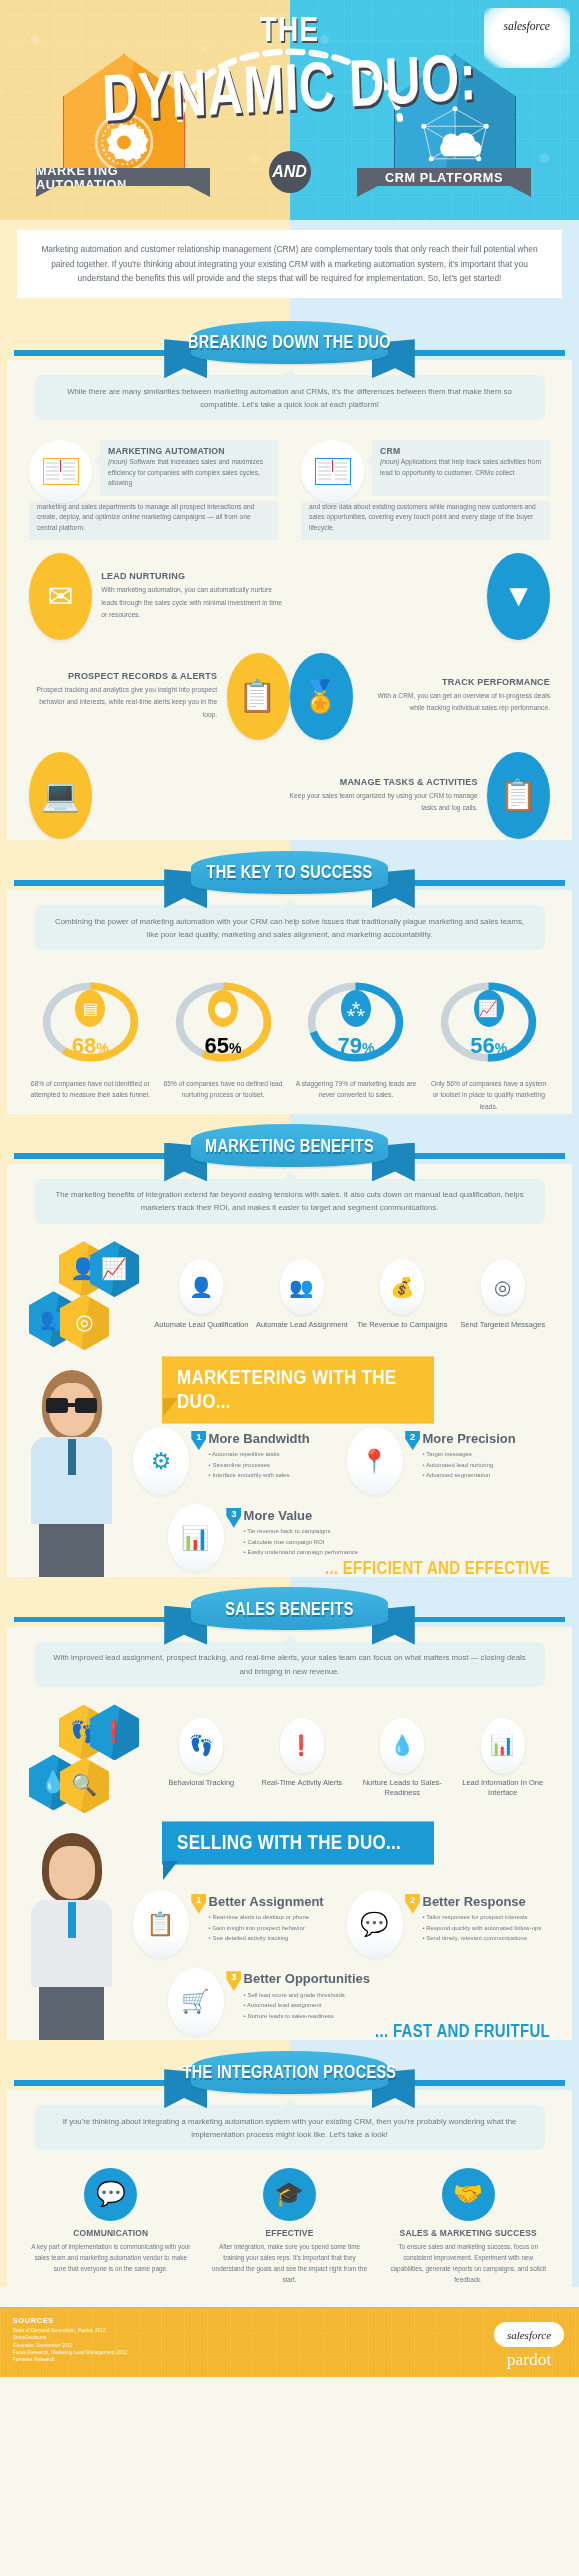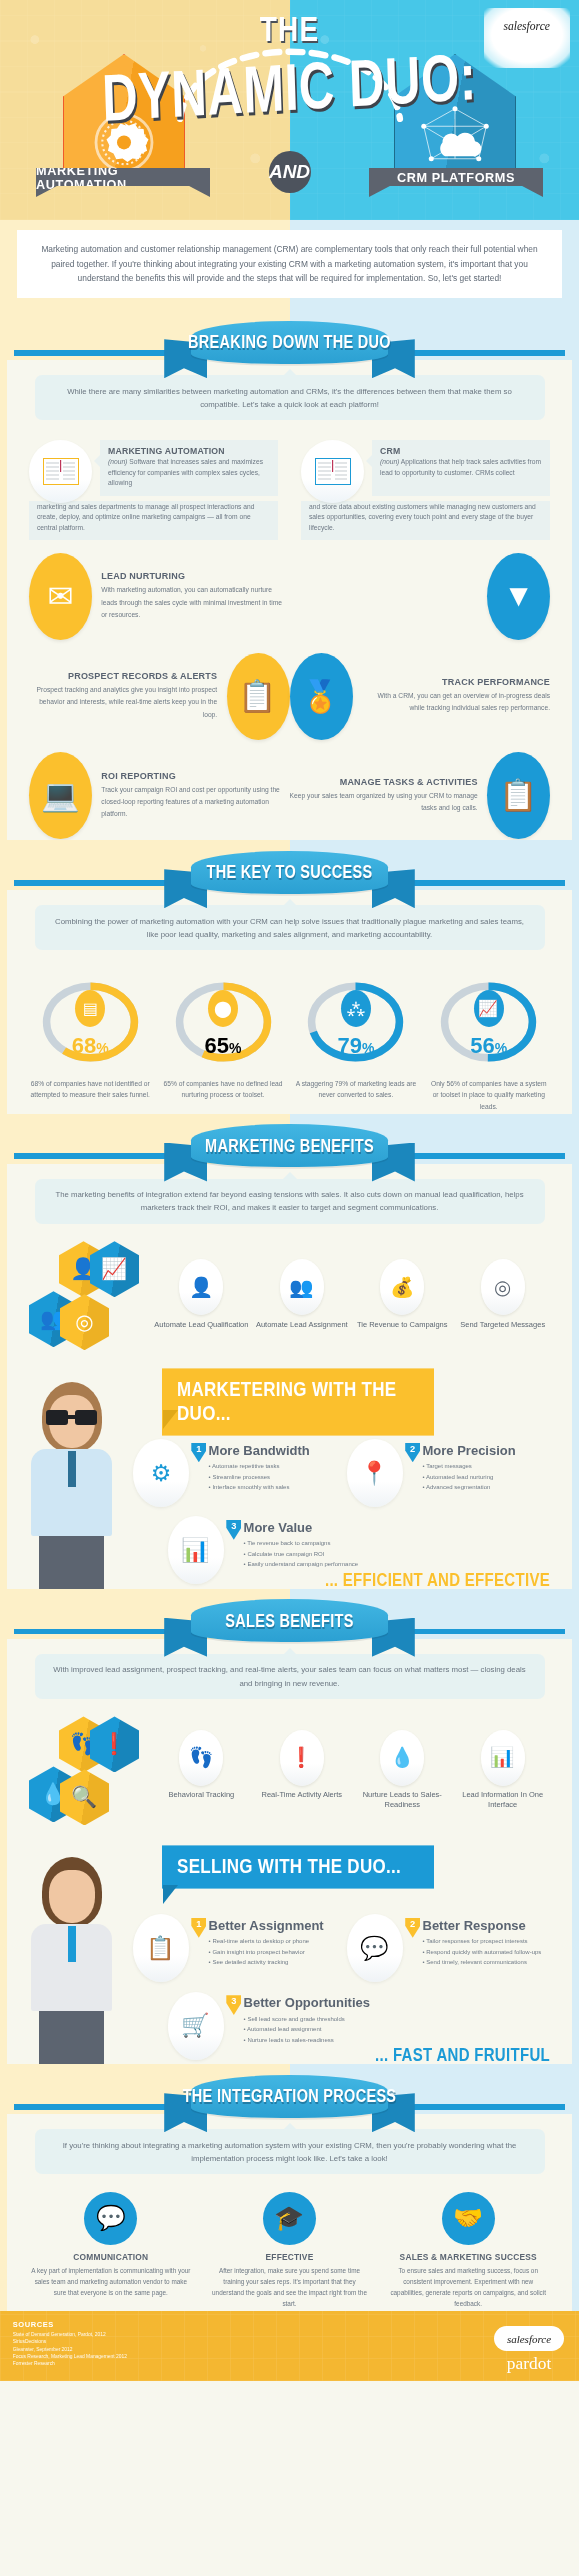--- a/index.html
+++ b/index.html
@@ -60,27 +60,27 @@
   .hero-banner {
     position: absolute; bottom: 23px; height: 29px; width: 174px;
     background: #5d636e; color: #fff; display: flex; align-items: center;
     justify-content: center; z-index: 7;
     font-family: "Liberation Sans Narrow","Liberation Sans",sans-serif;
     font-weight: bold; font-size: 12.7px; letter-spacing: 0.6px;
     clip-path: polygon(0 0, 100% 0, 100% 100%, 88% 62%, 12% 62%, 0 100%);
     padding-bottom: 9.3px;
   }
   .hero-banner.left { left: 36px; }
-  .hero-banner.right { right: 36px; }
+  .hero-banner.right { right: 48px; }
   .hero-and {
     position: absolute; left: 50%; bottom: 27px; transform: translateX(-50%);
     width: 42px; height: 42px; border-radius: 50%; background: #4d535d; color: #fff;
     display: flex; align-items: center; justify-content: center; z-index: 8;
     font-family: "Liberation Sans Narrow","Liberation Sans",sans-serif;
-    font-weight: bold; font-size: 19px; font-style: italic;
+    font-weight: bold; font-size: 16px; font-style: italic;
   }
   .sf-logo {
     position: absolute; top: 8px; right: 9.3px; z-index: 9;
     width: 86px; height: 60px; display: flex; flex-direction: column;
     align-items: center; justify-content: center;
     background: radial-gradient(ellipse at 50% 45%, #fff 58%, rgba(255,255,255,.75) 78%, rgba(255,255,255,0) 88%);
   }
   .sf-word { font-family: "Liberation Serif", serif; font-size: 11.6px; color: #222; font-style: italic; }
   .pardot-word { font-family: "Liberation Serif", serif; font-size: 17.4px; color: #fff; margin-top: 1.2px; }
 
@@ -219,21 +219,21 @@
   .icon-item { flex: 1; text-align: center; }
   .icon-oval {
     width: 44px; height: 56px; margin: 0 auto 4.6px; border-radius: 50%;
     background: linear-gradient(180deg,#fff 60%,#f0f3f5);
     box-shadow: 0 1.2px 2.9px rgba(0,0,0,.09);
     display:flex; align-items:center; justify-content:center; font-size: 19.7px;
   }
   .icon-label { font-size: 7.5px; line-height: 1.35; color: #5d6772; }
 
   
-  .person-panel { position: relative; width: 545px; margin: 26px auto 0; min-height: 191px; }
+  .person-panel { position: relative; width: 545px; margin: 14px auto 0; min-height: 191px; }
   .person { position: absolute; left: 5.8px; top: 8px; width: 98px; }
   .p-head { width: 60px; height: 70px; margin: 0 auto; position: relative; }
   .p-hair { position:absolute; inset:0; background:#a97b4e; border-radius: 52% 52% 44% 44%; }
   .p-face { position:absolute; left: 7px; top: 12.7px; width: 46px; height: 53px; background:#f0c7a3; border-radius: 42% 42% 48% 48%; }
   .p-glasses { position:absolute; left: 4.6px; top: 28px; width: 51px; height: 15px; }
   .p-glasses .l, .p-glasses .r { position:absolute; top:0; width: 22px; height: 15px; background:#1f2125; border-radius: 2.9px; }
   .p-glasses .l { left: 0; } .p-glasses .r { right: 0; }
   .p-glasses .bridge { position:absolute; left: 22px; top: 5.2px; width: 7px; height: 3.5px; background:#1f2125; }
   .p-body { width: 81px; height: 87px; margin: -3.5px auto 0; background:#cfe6f4; border-radius: 15px 15px 2.3px 2.3px; position: relative; }
   .p-tie { position:absolute; left:50%; top: 2.3px; transform: translateX(-50%); width: 8px; height: 36px; background:#2c6f94; }
@@ -288,21 +288,21 @@
     background: #1b9ad6; color: #fff; display: flex; align-items: center;
     justify-content: center; font-size: 24px;
   }
   .int-title {
     font-family: "Liberation Sans Narrow","Liberation Sans",sans-serif;
     font-weight: bold; font-size: 8.4px; color: #5a6471; margin-bottom: 4.6px; letter-spacing: 0.2px;
   }
   .int-text { font-size: 6.4px; line-height: 1.7; color: #6d7884; }
 
   
-  .footer { position: relative; background: #f4b731; height: 70px; overflow: hidden; }
+  .footer { position: relative; background: #f4b731; height: 70px; overflow: hidden; margin-top: 20px; }
   .footer::after {
     content:""; position:absolute; inset:0; opacity:.18;
     background: repeating-linear-gradient(90deg, rgba(255,255,255,.4) 0 1.2px, transparent 1.2px 23px),
                 repeating-linear-gradient(0deg, rgba(255,255,255,.4) 0 1.2px, transparent 1.2px 22px);
   }
   .sources { position: absolute; left: 12.7px; top: 9.3px; color: #fff; z-index: 2; }
   .sources h4 {
     font-family: "Liberation Sans Narrow","Liberation Sans",sans-serif;
     font-size: 7.5px; letter-spacing: 0.6px; margin-bottom: 1.7px;
   }
@@ -461,24 +461,20 @@
         <div style="text-align:right">
           <div class="feat-title">TRACK PERFORMANCE</div>
           <div class="feat-text">With a CRM, you can get an overview of in-progress deals while tracking individual sales rep performance.</div>
         </div>
       </div>
     </div>
 
     <div class="feat-row">
       <div class="feat">
         <div class="feat-oval y">💻</div>
-        <div>
-          <div class="feat-title">ROI REPORTING</div>
-          <div class="feat-text">Track your campaign ROI and cost per opportunity using the closed-loop reporting features of a marketing automation platform.</div>
-        </div>
       </div>
       <div class="feat right">
         <div class="feat-oval b">📋</div>
         <div>
           <div class="feat-title">MANAGE TASKS &amp; ACTIVITIES</div>
           <div class="feat-text">Keep your sales team organized by using your CRM to manage tasks and log calls.</div>
         </div>
       </div>
     </div>
   </div>

